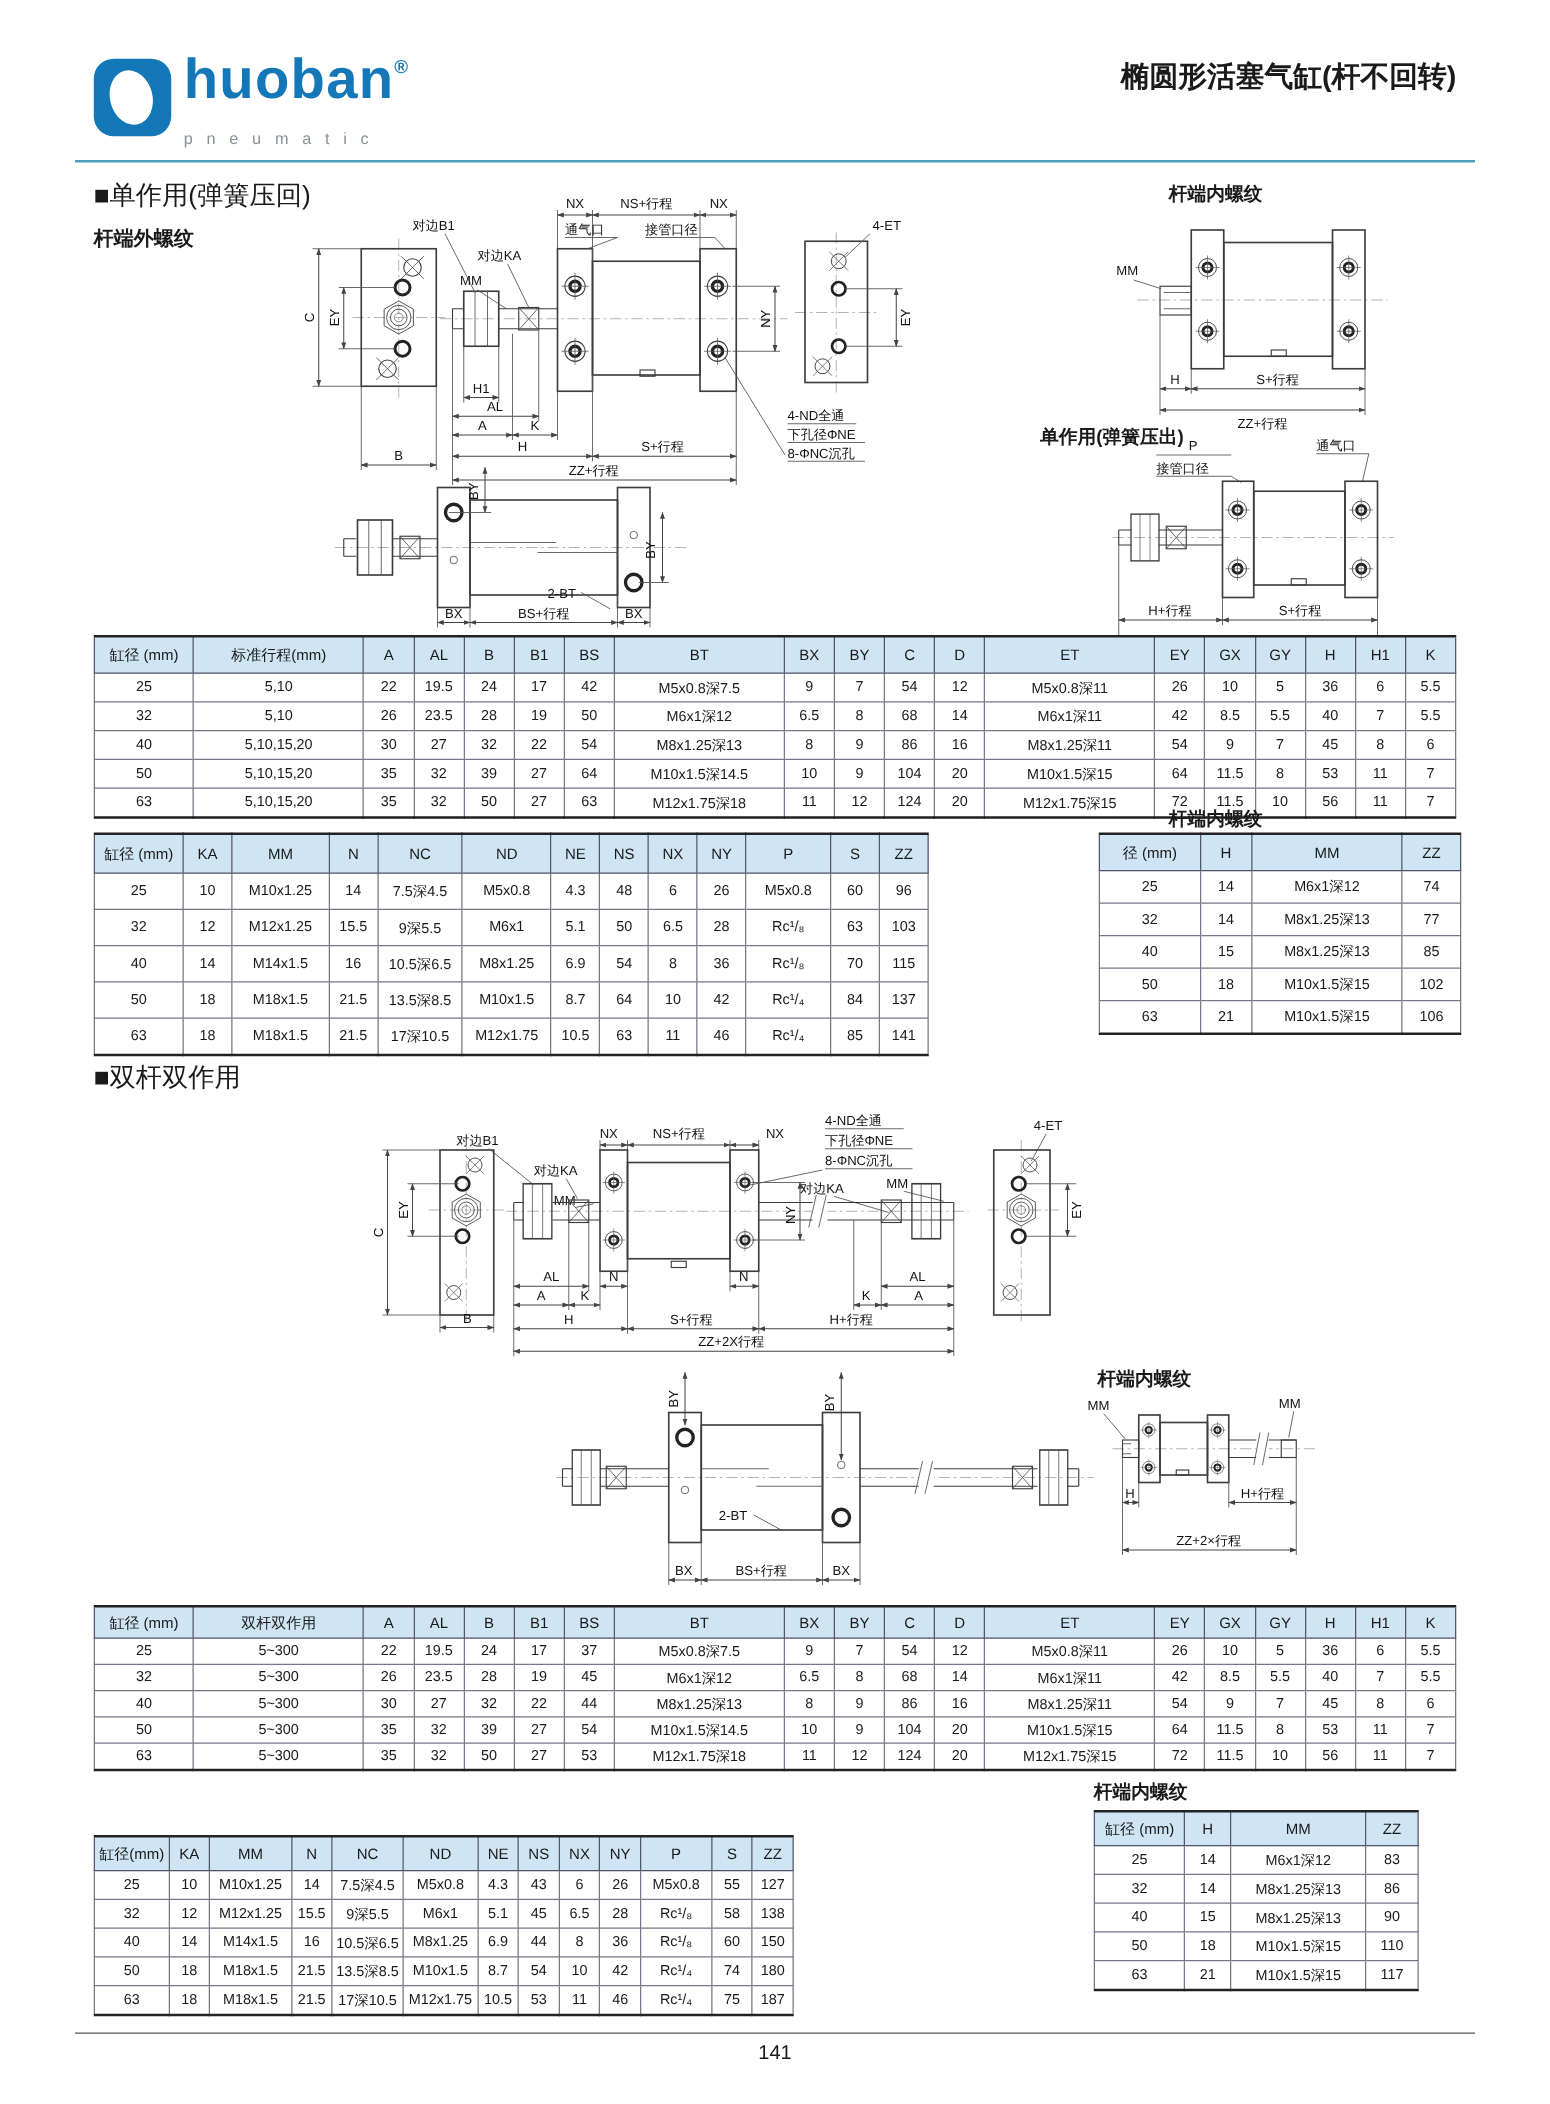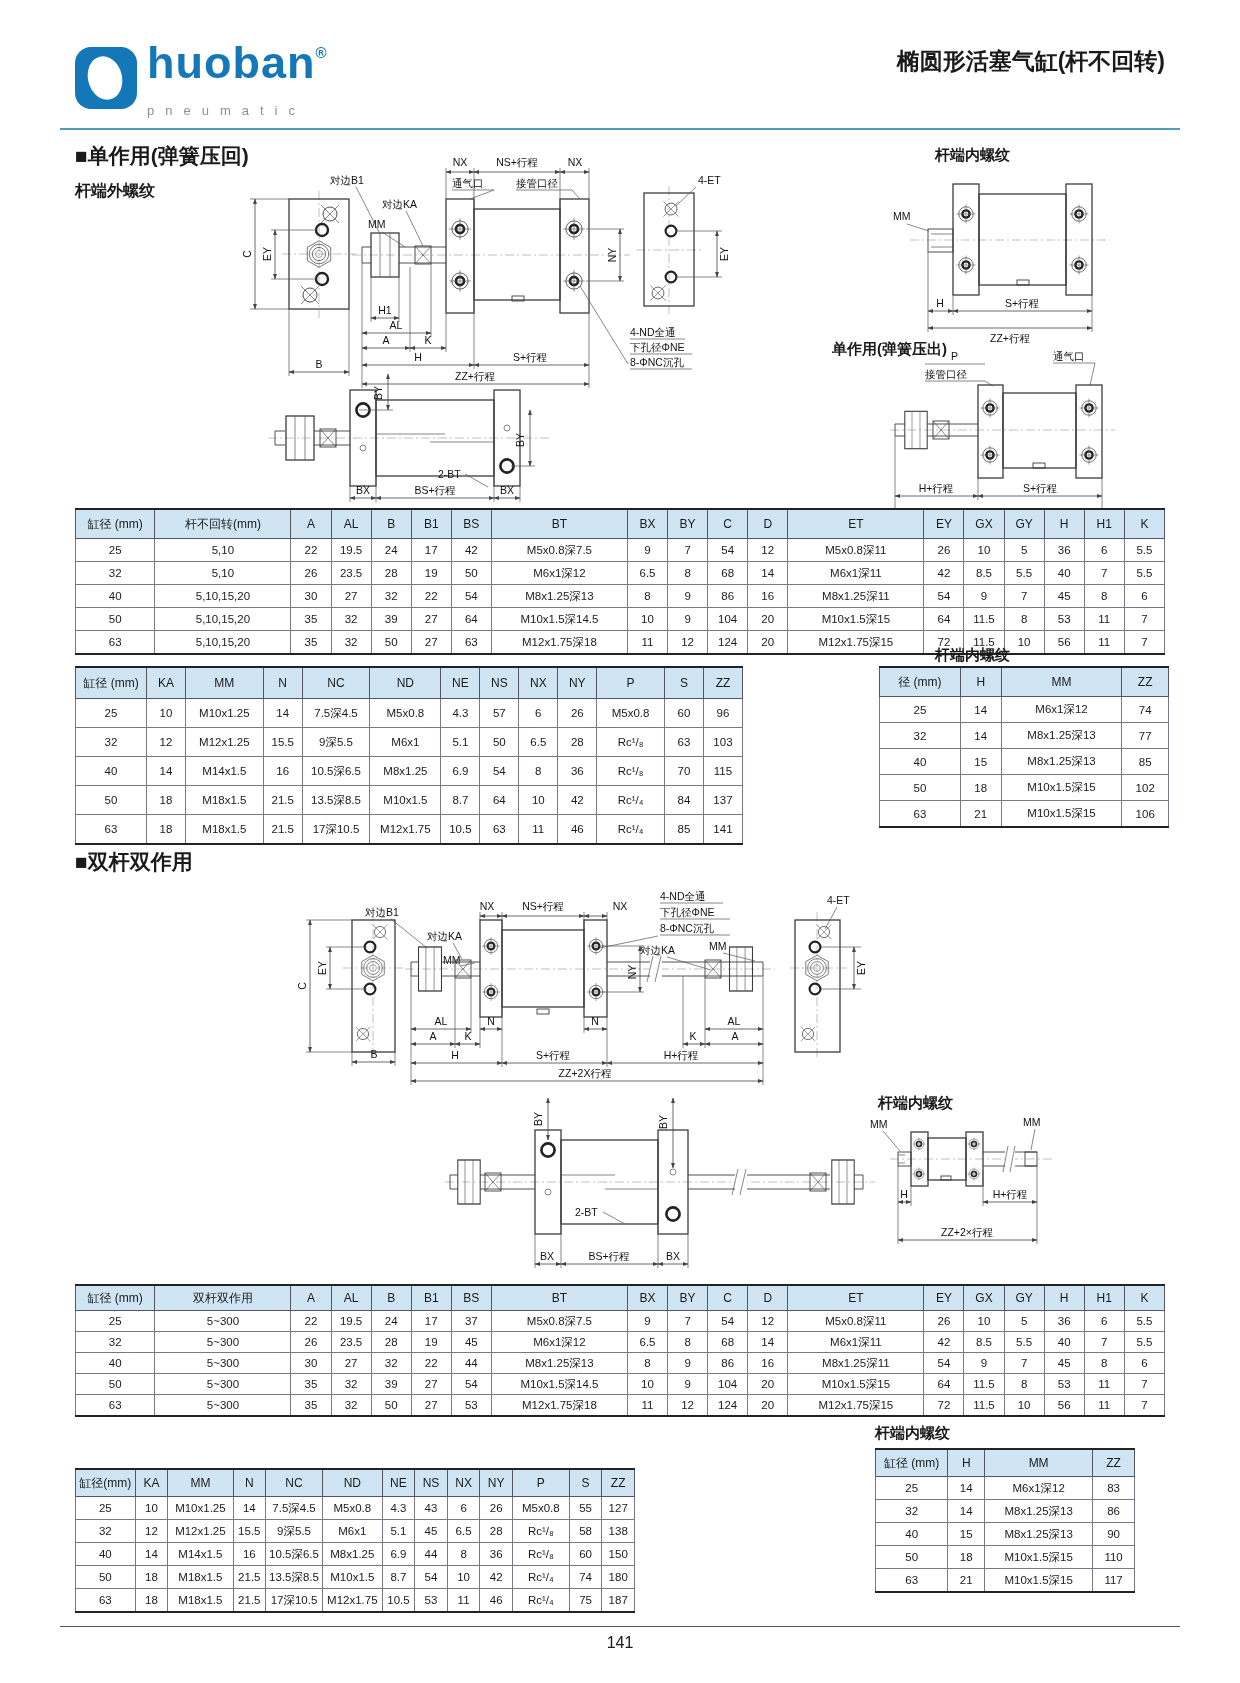--- a/index.html
+++ b/index.html
@@ -9,21 +9,21 @@
   
   .logo{left:75px;top:38px;display:flex;align-items:center}
   .logo-mark{width:62px;height:62px;background:#1478b8;border-radius:16px;position:relative;margin-right:10px}
   .logo-oval{position:absolute;left:13px;top:9px;width:34px;height:44px;background:#fff;border-radius:50%;transform:rotate(-14deg)}
   .logo-text{color:#1478b8;font-size:45px;font-weight:bold;letter-spacing:1px;line-height:50px}
   .logo-reg{color:#1478b8;font-size:15px;vertical-align:20px;font-weight:bold}
   .logo-sub{color:#8a9097;font-size:13px;letter-spacing:11px;margin-top:15px}
   .doc-title{right:75px;top:44px;text-align:center;font-size:23px;font-weight:600;line-height:34px}
   .header-rule{left:60px;top:128px;width:1120px;height:2px;background:#4d9fc0}
   
-  .sec-title{font-size:21px;font-weight:bold}
+  .sec-title{font-size:21px;font-weight:normal}
   .sub-title{font-size:16px;font-weight:bold}
   .dwg-title{font-size:15px;font-weight:bold}
   
   .dimtable table{border-collapse:collapse;width:100%;table-layout:fixed;border-top:2px solid #222;border-bottom:2px solid #222}
   .dimtable th{background:#cfe5f4;font-weight:normal;font-size:12px;border:1px solid #556;padding:0;text-align:center}
   .dimtable td{font-size:11.5px;border:1px solid #778;padding:0;text-align:center}
   .t-main th:nth-child(1){width:7.2%}
   .t-main th:nth-child(2){width:12.4%}
   .t-main th:nth-child(8){width:12.4%}
   .t-main th:nth-child(13){width:12.4%}
@@ -330,21 +330,21 @@
     <line class="dl" x1="10" y1="169" x2="217" y2="169"></line>
     <text class="tm" x="113" y="182">ZZ+2×行程</text>
   </g>
 </svg>
 
 <div class="abs dimtable t-main tbl1">
     <table>
       <thead>
         <tr>
           <th>缸径 (mm)</th>
-          <th>杆不回转(mm)</th>
+          <th>标准行程(mm)</th>
           <th>A</th>
           <th>AL</th>
           <th>B</th>
           <th>B1</th>
           <th>BS</th>
           <th>BT</th>
           <th>BX</th>
           <th>BY</th>
           <th>C</th>
           <th>D</th>
@@ -487,21 +487,21 @@
       </thead>
       <tbody>
         <tr>
           <td>25</td>
           <td>10</td>
           <td>M10x1.25</td>
           <td>14</td>
           <td>7.5深4.5</td>
           <td>M5x0.8</td>
           <td>4.3</td>
-          <td>57</td>
+          <td>48</td>
           <td>6</td>
           <td>26</td>
           <td>M5x0.8</td>
           <td>60</td>
           <td>96</td>
         </tr>
         <tr>
           <td>32</td>
           <td>12</td>
           <td>M12x1.25</td>

